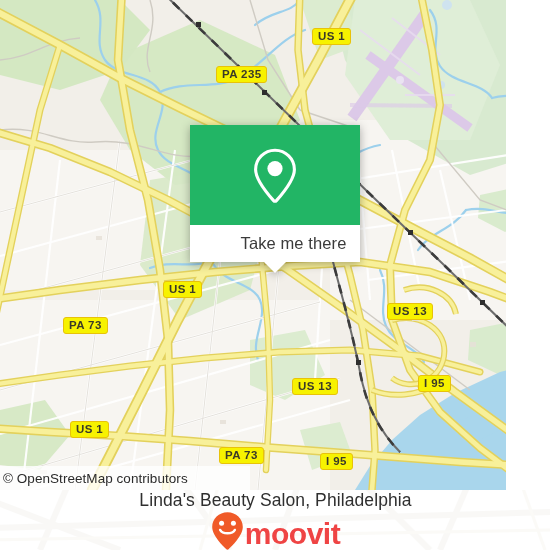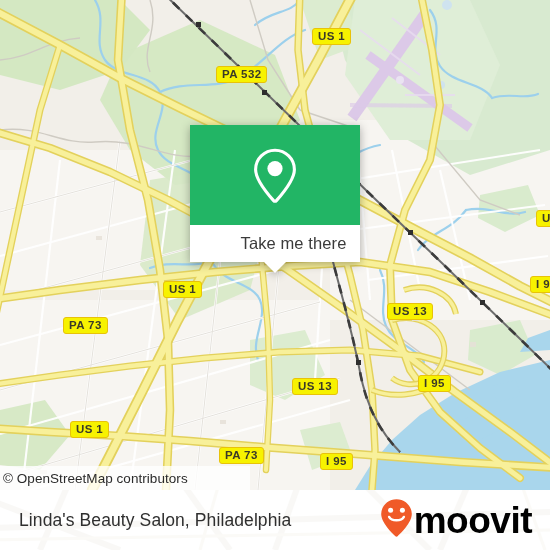--- a/index.html
+++ b/index.html
@@ -18,21 +18,21 @@
     width: 550px;
     height: 550px;
     overflow: hidden;
     background: #ffffff;
   }
 
   
   #map {
     position: absolute;
     left: 0; top: 0;
-    width: 550px;
+    width: 506px;
     height: 490px;
     overflow: hidden;
     background: #f2efe9;
   }
   #map svg { display: block; }
 
   .map-label {
     position: absolute;
     background: #f7f200;
     border: 1.5px solid #e8c20a;
@@ -115,20 +115,21 @@
     top: 490px;
     width: 550px;
     height: 60px;
     background: #ffffff;
     display: flex;
     align-items: center;
     justify-content: space-between;
     box-sizing: border-box;
     padding: 0 18px 0 19px;
     overflow: hidden;
+    flex-direction: column;
   }
   #footer-watermark {
     position: absolute;
     left: 0; top: 0;
     width: 550px; height: 60px;
     opacity: 0.30;
     pointer-events: none;
   }
   #footer-title {
     position: relative;
@@ -137,23 +138,23 @@
     letter-spacing: 0.1px;
     white-space: nowrap;
   }
   #brand {
     position: relative;
     display: flex;
     align-items: center;
     gap: 1px;
   }
   #brand-wordmark {
-    font-size: 37px;
+    font-size: 30px;
     font-weight: bold;
-    color: #000000;
+    color: #ef4444;
     letter-spacing: -0.5px;
     line-height: 31px;
   }
 </style>
 </head>
 <body>
 
 <div id="screen">
 
   <div id="map">
@@ -324,21 +325,21 @@
           <rect x="412" y="316" width="7" height="5"></rect>
           <rect x="470" y="342" width="6" height="5"></rect>
           <rect x="96" y="236" width="6" height="4"></rect>
           <rect x="220" y="420" width="6" height="4"></rect>
           <rect x="40" y="470" width="7" height="4"></rect>
         </g>
       </g>
     </svg>
 
     <div class="map-label" style="left:312px; top:28px;">US 1</div>
-    <div class="map-label" style="left:216px; top:66px;">PA 532</div>
+    <div class="map-label" style="left:216px; top:66px;">PA 235</div>
     <div class="map-label" style="left:163px; top:281px;">US 1</div>
     <div class="map-label" style="left:387px; top:303px;">US 13</div>
     <div class="map-label" style="left:63px;  top:317px;">PA 73</div>
     <div class="map-label" style="left:292px; top:378px;">US 13</div>
     <div class="map-label" style="left:418px; top:375px;">I 95</div>
     <div class="map-label" style="left:70px;  top:421px;">US 1</div>
     <div class="map-label" style="left:219px; top:447px;">PA 73</div>
     <div class="map-label" style="left:320px; top:453px;">I 95</div>
     <div class="map-label" style="left:536px; top:210px;">US</div>
     <div class="map-label" style="left:530px; top:276px;">I 9</div>

